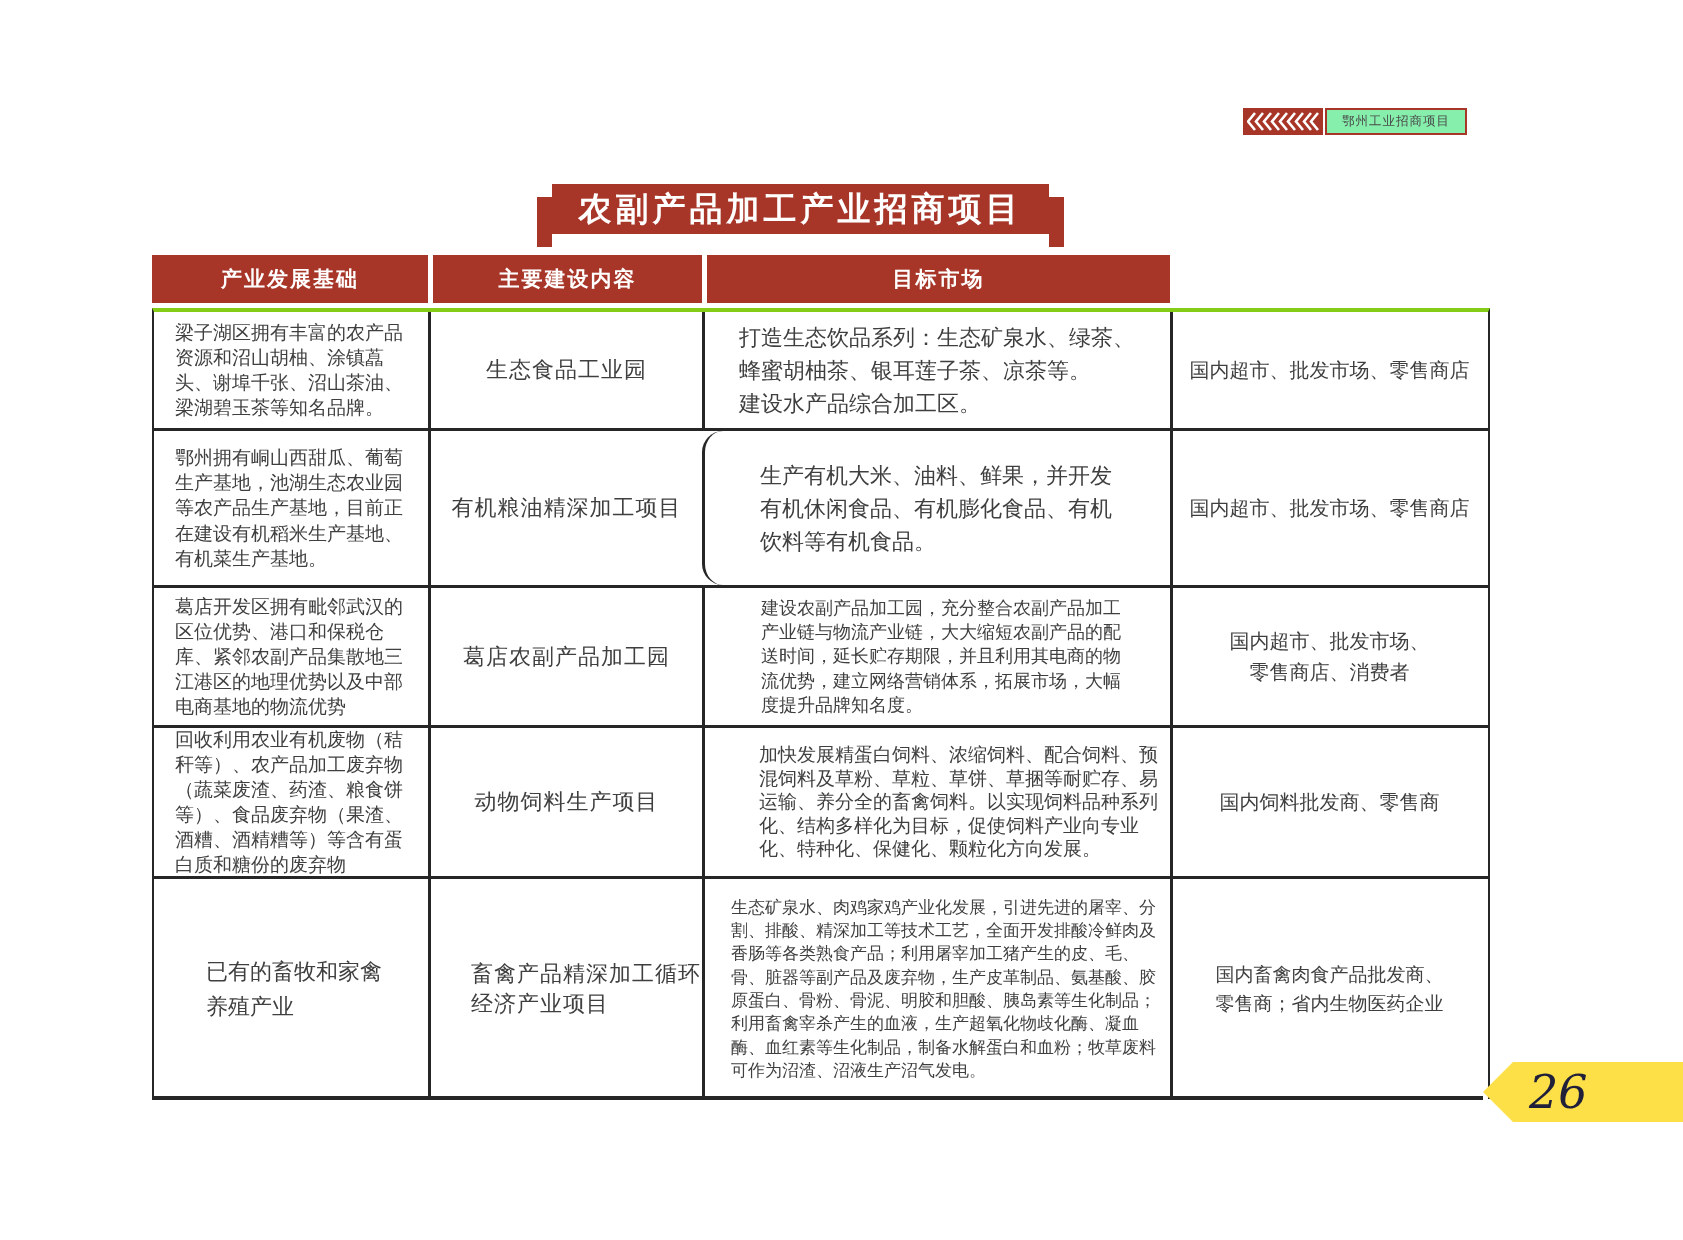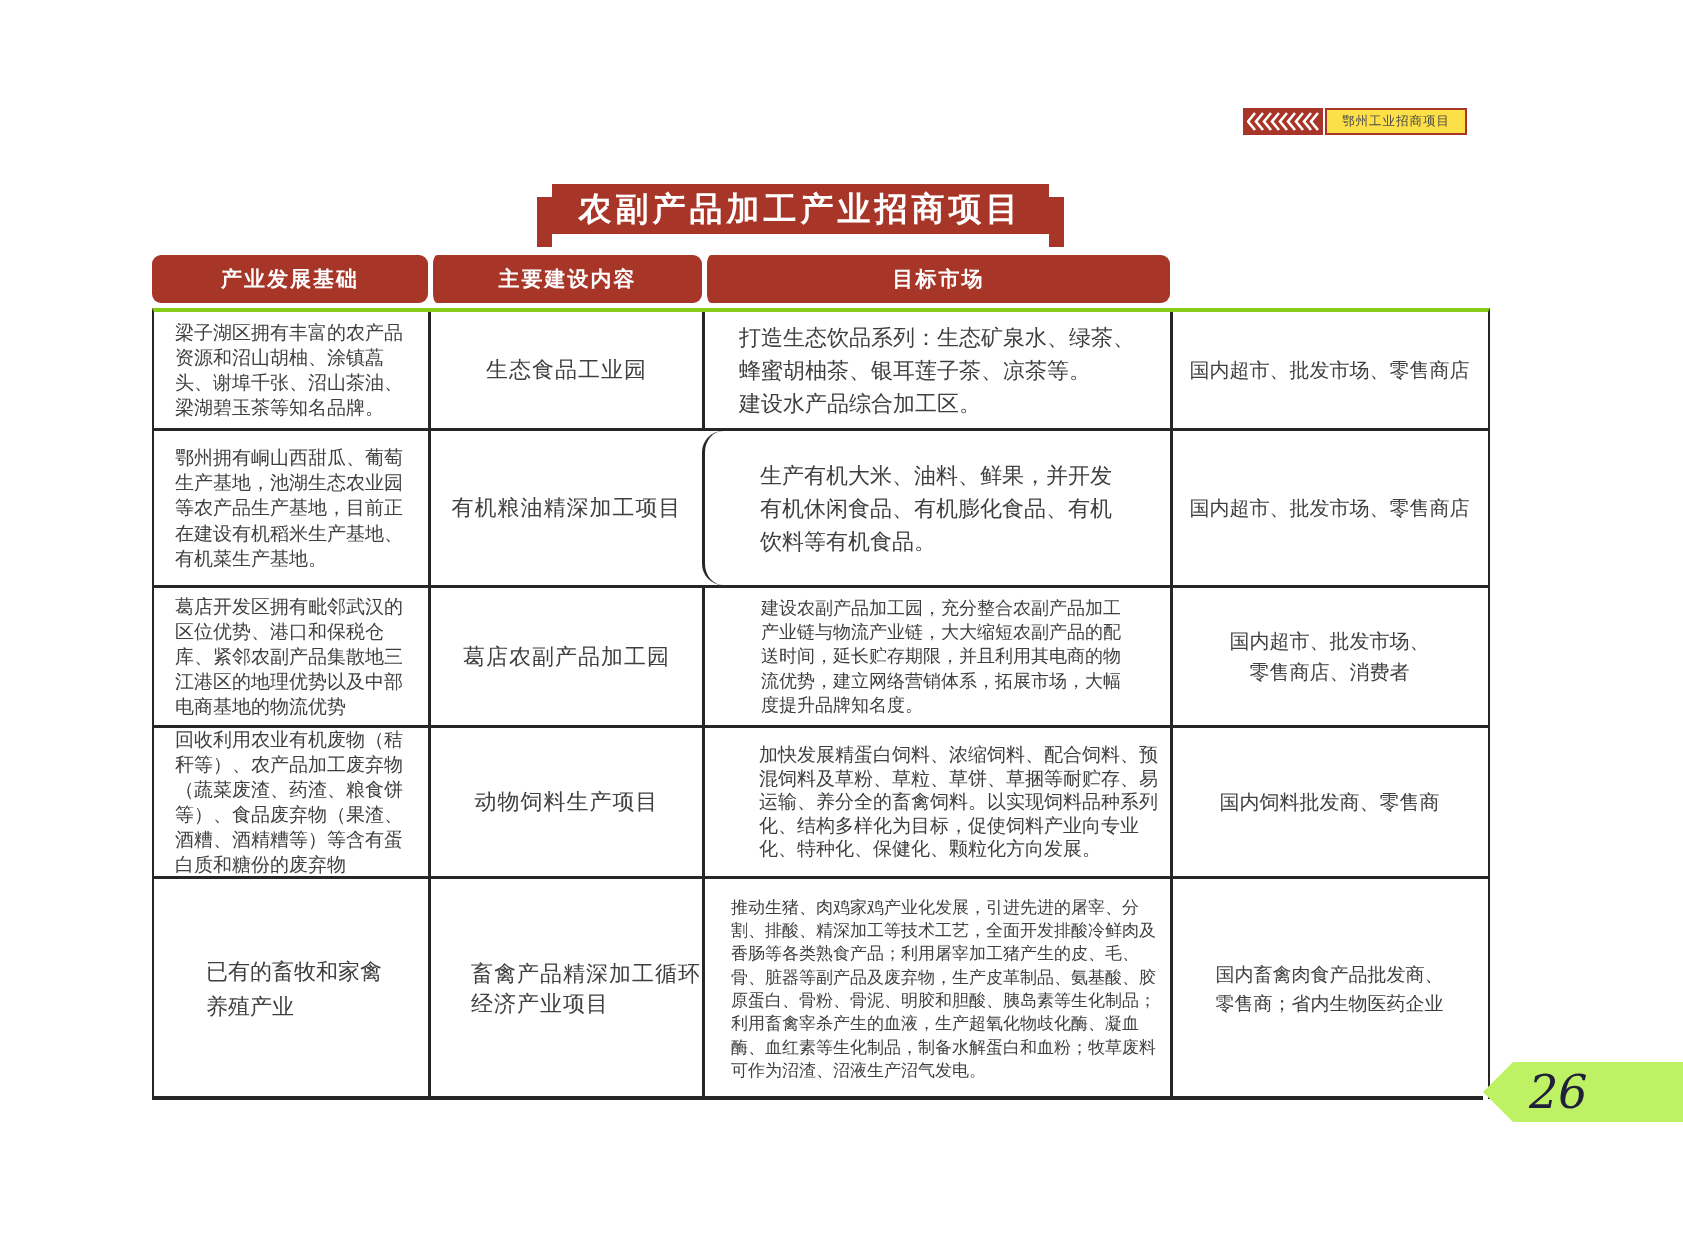--- a/index.html
+++ b/index.html
@@ -6,39 +6,39 @@
   .page {
     position:relative; width:1683px; height:1240px; background:#ffffff;
     font-family:"Liberation Sans", sans-serif; overflow:hidden;
   }
   
   .badge { position:absolute; left:1243px; top:108px; height:27px; display:flex; }
   .badge-stripes {
     width:80px; background:#a73528; display:flex; align-items:center; justify-content:center;
   }
   .badge-box {
-    width:138px; background:#fde047; border:2px solid #a73528; margin-left:2px;
+    width:138px; background:#86efac; border:2px solid #a73528; margin-left:2px;
     display:flex; align-items:center; justify-content:center;
     font-size:12.5px; color:#4a4a4a; letter-spacing:1px; white-space:nowrap;
   }
   
   .ribbon-main {
     position:absolute; left:552px; top:184px; width:497px; height:50px; background:#a73528;
     color:#fff; display:flex; align-items:center; justify-content:center;
     font-size:33px; font-weight:bold; letter-spacing:4px; white-space:nowrap;
   }
   .ribbon-tab { position:absolute; width:15px; height:50px; background:#a73528; }
   .ribbon-tab.left  { left:537px;  top:197px; }
   .ribbon-tab.right { left:1049px; top:197px; }
   
   .table { position:absolute; left:152px; top:255px; width:1338px; }
   .thead { display:grid; grid-template-columns:276px 274px 468px 320px; height:48px; }
   .th {
     background:#a73528; color:#fff; font-weight:bold; font-size:21px; letter-spacing:2px;
-    display:flex; align-items:center; justify-content:center; box-sizing:border-box;border-radius:9px;
+    display:flex; align-items:center; justify-content:center; box-sizing:border-box;
   }
   .th + .th { border-left:5px solid #ffffff; }
   .tbody {
     margin-top:5px; border-top:4px solid #84cc16;
     border-left:2px solid #262626; border-right:2px solid #262626;
   }
   .trow {
     display:grid; grid-template-columns:274px 274px 468px 316px;
     border-bottom:3px solid #262626; box-sizing:border-box;
   }
@@ -55,21 +55,21 @@
   .r2 .c3 { padding-left:55px; padding-right:42px;border-radius:21px; }
   .r3 .c3 { font-size:18px; line-height:1.35; padding-left:56px; padding-right:46px; }
   .r4 .c3 { font-size:19px; line-height:1.24; padding-left:54px; padding-right:12px; }
   .r5 .c1 { font-size:22px; padding-left:52px; line-height:1.6; }
   .r5 .c2 { justify-content:flex-start; padding-left:40px; text-align:left; }
   .r5 .c3 { font-size:17px; line-height:1.37; padding-left:26px; padding-right:8px; }
   .r5 .c4 { font-size:19px; }
   
   .bottom-rule { position:absolute; left:152px; top:1096px; width:1331px; height:4px; background:#262626; }
   .page-tab {
-    position:absolute; left:1483px; top:1062px; width:200px; height:60px; background:#bef264;
+    position:absolute; left:1483px; top:1062px; width:200px; height:60px; background:#fde047;
     clip-path:polygon(15% 0, 0 50%, 15% 100%, 100% 100%, 100% 0);
     display:flex; align-items:center;
   }
   .page-num {
     font-family:"DejaVu Serif", serif; font-style:italic; font-size:46px;
     color:#20203a; padding-left:46px; line-height:1;
   }
 </style>
 </head>
 <body>
@@ -172,21 +172,21 @@
       <div class="trow r5">
         <div class="td c1">
             <span class="pre">已有的畜牧和家禽
 养殖产业</span>
           </div>
         <div class="td c2">
             <span class="pre">畜禽产品精深加工循环
 经济产业项目</span>
           </div>
         <div class="td c3">
-            <span>推动生猪、肉鸡家鸡产业化发展，引进先进的屠宰、分割、排酸、精深加工等技术工艺，全面开发排酸冷鲜肉及香肠等各类熟食产品；利用屠宰加工猪产生的皮、毛、骨、脏器等副产品及废弃物，生产皮革制品、氨基酸、胶原蛋白、骨粉、骨泥、明胶和胆酸、胰岛素等生化制品；利用畜禽宰杀产生的血液，生产超氧化物歧化酶、凝血酶、血红素等生化制品，制备水解蛋白和血粉；牧草废料可作为沼渣、沼液生产沼气发电。</span>
+            <span>生态矿泉水、肉鸡家鸡产业化发展，引进先进的屠宰、分割、排酸、精深加工等技术工艺，全面开发排酸冷鲜肉及香肠等各类熟食产品；利用屠宰加工猪产生的皮、毛、骨、脏器等副产品及废弃物，生产皮革制品、氨基酸、胶原蛋白、骨粉、骨泥、明胶和胆酸、胰岛素等生化制品；利用畜禽宰杀产生的血液，生产超氧化物歧化酶、凝血酶、血红素等生化制品，制备水解蛋白和血粉；牧草废料可作为沼渣、沼液生产沼气发电。</span>
           </div>
         <div class="td c4">
             <span class="pre">国内畜禽肉食产品批发商、
 零售商；省内生物医药企业</span>
           </div>
       </div>
 
     </div>
   </div>
 

